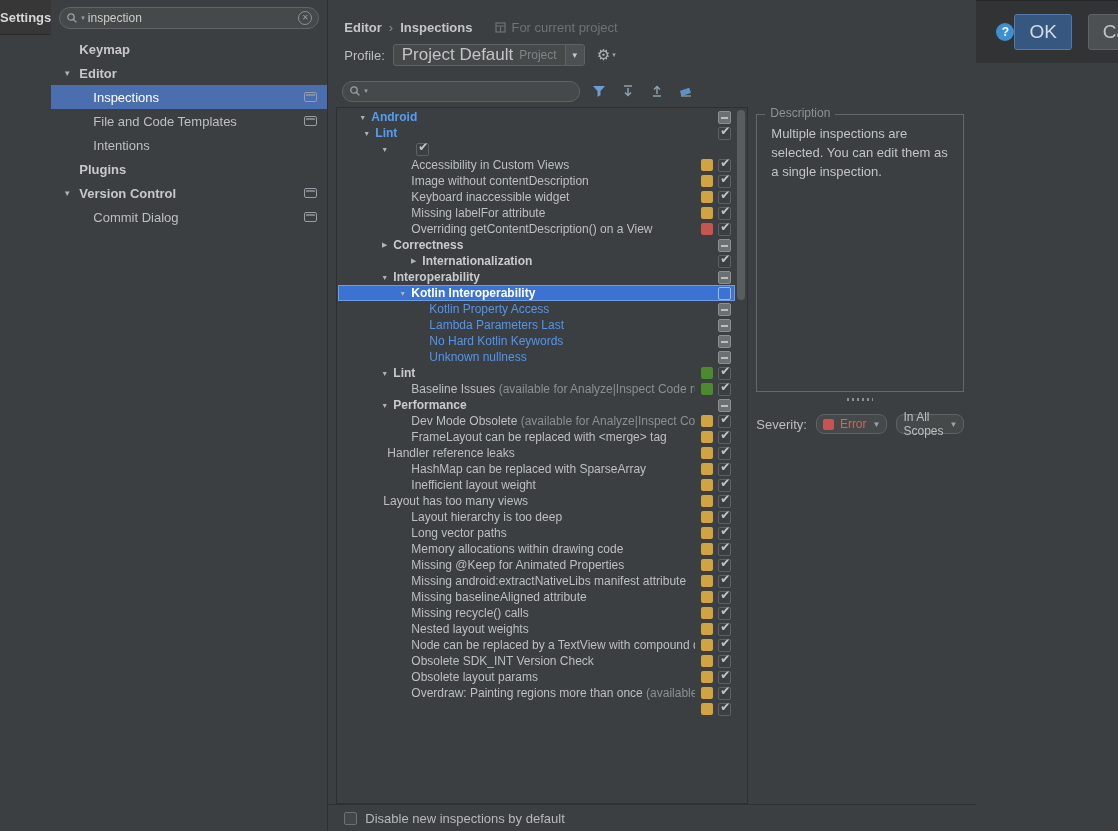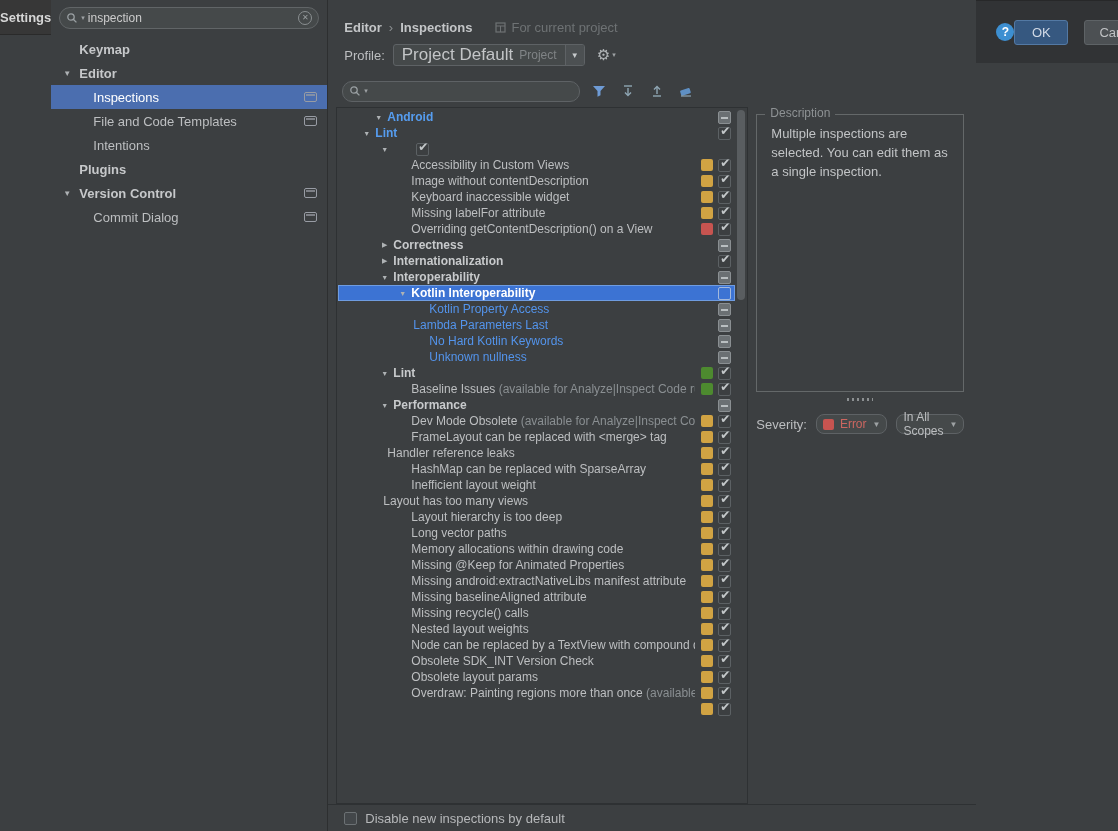--- a/index.html
+++ b/index.html
@@ -100,21 +100,21 @@
   .main-footer{height:27px;flex:none;border-top:1px solid #2e3133;display:flex;align-items:center;
     padding-left:16px;gap:8px;font-size:13px;color:#b6b8ba;}
   .cbx{width:13px;height:13px;background:#43474a;border:1px solid #6c7174;border-radius:2px;flex:none;}
 
   
   .bottombar{height:63px;flex:none;background:#313335;border-top:1px solid #272829;
     display:flex;align-items:center;padding:0 20px;}
   .help{width:18px;height:18px;border-radius:50%;background:#3d8fd1;color:#fff;font-weight:bold;font-size:12px;
     display:flex;align-items:center;justify-content:center;}
   .btns{margin-left:auto;display:flex;gap:16px;}
-  .btn{height:25px;min-width:54px;padding:0 14px;border-radius:3px;font-size:13px;
+  .btn{height:36px;min-width:54px;padding:0 14px;border-radius:3px;font-size:19px;
     display:flex;align-items:center;justify-content:center;}
   .btn.primary{background:#365880;border:1px solid #5379a4;color:#d2dae6;}
   .btn.normal{background:#4c5053;border:1px solid #5e6366;color:#c0c2c4;}
   .btn.disabled{background:#4a4e51;border:1px solid #55595c;color:#7e8285;text-align:right;}
   svg{display:block;}
 </style>
 </head>
 <body>
 
 <div class="window">
@@ -242,21 +242,21 @@
             </span>
             <span class="ticon">
               <svg width="16" height="16" viewBox="0 0 16 16">
                   <rect x="2.5" y="6" width="10" height="5.5" rx="1" transform="rotate(-18 8 9)" fill="#5f90c4"></rect>
                   <path d="M3 13 H13" stroke="#8fa6b4" stroke-width="1.2"></path>
                 </svg>
             </span>
           </div>
           <div class="tree-panel">
             <div class="tree" id="tree">
-                <div class="trow" style="padding-left: 16px; margin-left: 16px;">
+                <div class="trow" style="padding-left: 16px;">
                   <span class="tarrow">▼</span>
                   <span class="tlabel t-blue">Android</span>
                   <span class="badge"></span>
                   <span class="check partial"></span>
                 </div>
                 <div class="trow" style="padding-left: 20px;">
                   <span class="tarrow">▼</span>
                   <span class="tlabel t-blue">Lint</span>
                   <span class="badge"></span>
                   <span class="check checked"></span>
@@ -295,21 +295,21 @@
                   <span class="tlabel t-plain">Overriding getContentDescription() on a View</span>
                   <span class="badge" style="visibility: visible; background: rgb(199, 84, 80);"></span>
                   <span class="check checked"></span>
                 </div>
                 <div class="trow" style="padding-left: 38px;">
                   <span class="tarrow">▶</span>
                   <span class="tlabel t-bold">Correctness</span>
                   <span class="badge"></span>
                   <span class="check partial"></span>
                 </div>
-                <div class="trow" style="padding-left: 38px;">
+                <div class="trow" style="padding-left: 38px; margin-left: 29px;">
                   <span class="tarrow">▶</span>
                   <span class="tlabel t-bold">Internationalization</span>
                   <span class="badge"></span>
                   <span class="check checked"></span>
                 </div>
                 <div class="trow" style="padding-left: 38px;">
                   <span class="tarrow">▼</span>
                   <span class="tlabel t-bold">Interoperability</span>
                   <span class="badge"></span>
                   <span class="check partial"></span>
@@ -319,21 +319,21 @@
                   <span class="tlabel t-bold">Kotlin Interoperability</span>
                   <span class="badge"></span>
                   <span class="check unchecked"></span>
                 </div>
                 <div class="trow" style="padding-left: 74px;">
                   <span class="tarrow"></span>
                   <span class="tlabel t-link">Kotlin Property Access</span>
                   <span class="badge"></span>
                   <span class="check partial"></span>
                 </div>
-                <div class="trow" style="padding-left: 58px;">
+                <div class="trow" style="padding-left: 74px;">
                   <span class="tarrow"></span>
                   <span class="tlabel t-link">Lambda Parameters Last</span>
                   <span class="badge"></span>
                   <span class="check partial"></span>
                 </div>
                 <div class="trow" style="padding-left: 74px;">
                   <span class="tarrow"></span>
                   <span class="tlabel t-link">No Hard Kotlin Keywords</span>
                   <span class="badge"></span>
                   <span class="check partial"></span>

